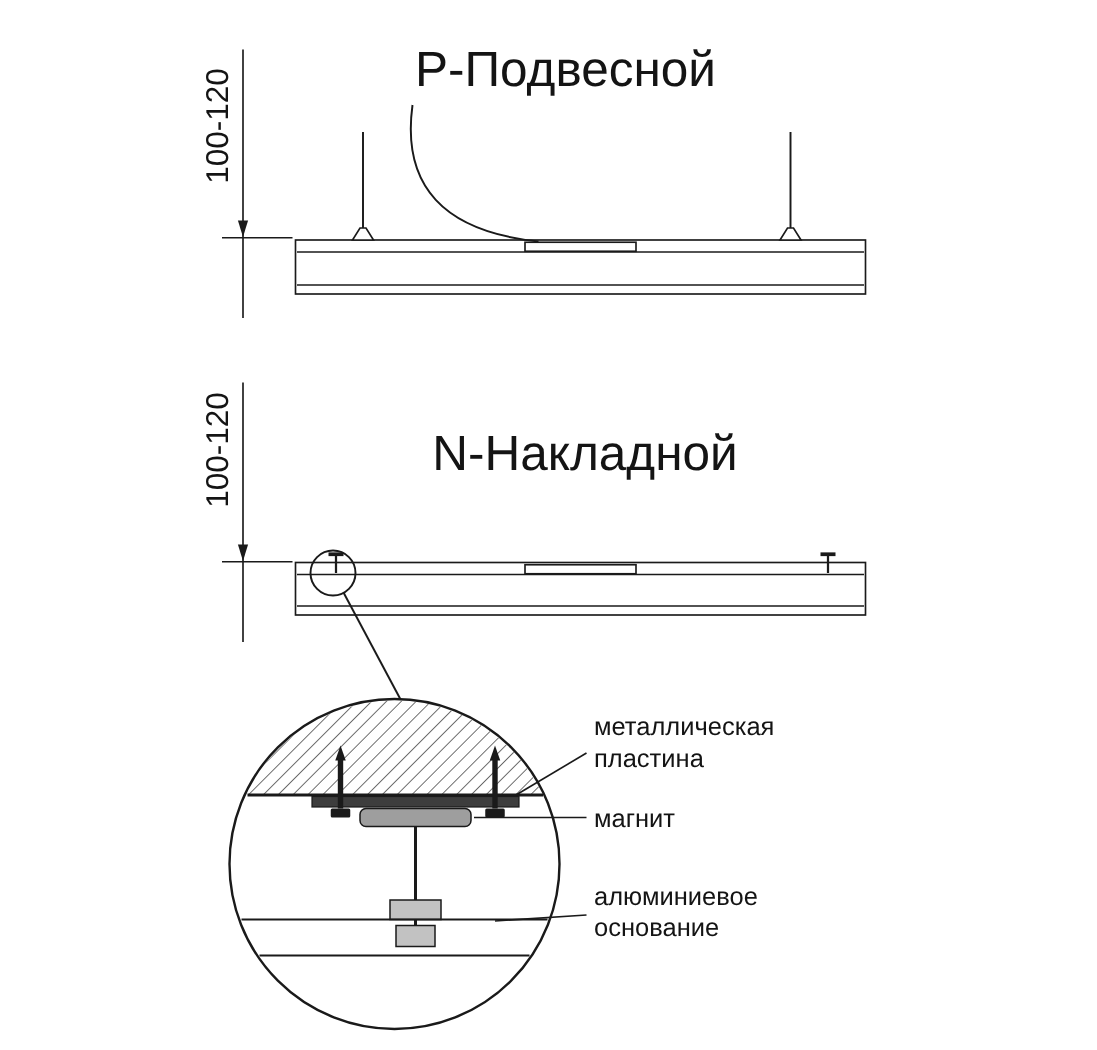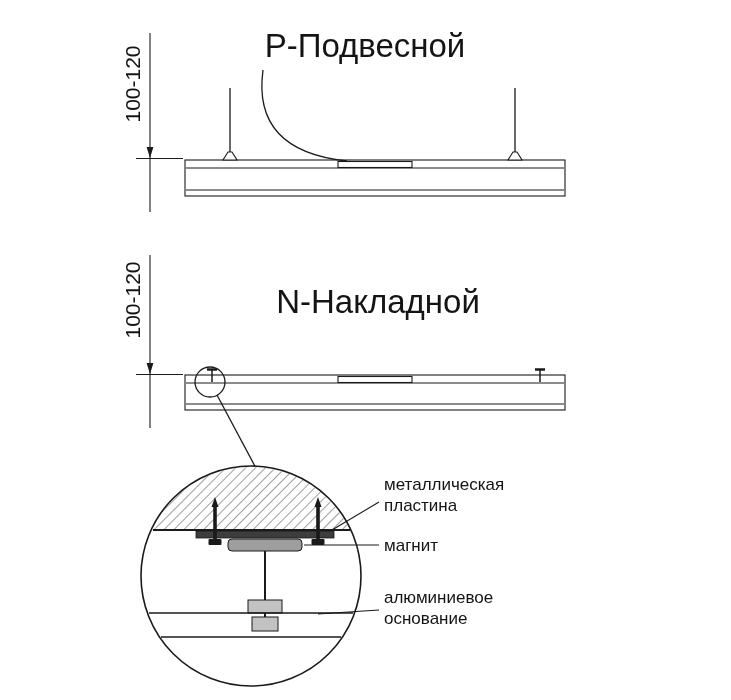--- a/index.html
+++ b/index.html
@@ -1,17 +1,17 @@
 <!DOCTYPE html>
 <html><head>
 <meta charset="utf-8">
 <style>
   * { margin:0; padding:0; box-sizing:border-box; }
   body { background:#ffffff; font-family:"Liberation Sans", sans-serif; }
-  #app { position:relative; width:731px; height:700px; background:#ffffff; overflow:hidden; }
+  #app { position:relative; width:731px; height:700px; background:#ffffff; overflow:hidden;padding-left:12px; }
   svg { display:block; }
   svg text { font-family:"Liberation Sans", sans-serif; fill:#141414; }
   text.title { font-size:33px; }
   text.dim   { font-size:21px; }
   text.lbl   { font-size:17px; }
   .s1  { stroke:#1a1a1a; stroke-width:1.1; fill:none; }
   .s13 { stroke:#1a1a1a; stroke-width:1.3; fill:none; }
   .s15 { stroke:#1a1a1a; stroke-width:1.5; fill:none; }
   .s2  { stroke:#1a1a1a; stroke-width:2;   fill:none; }
   .wfill { fill:#ffffff; stroke:#1a1a1a; stroke-width:1.1; }

